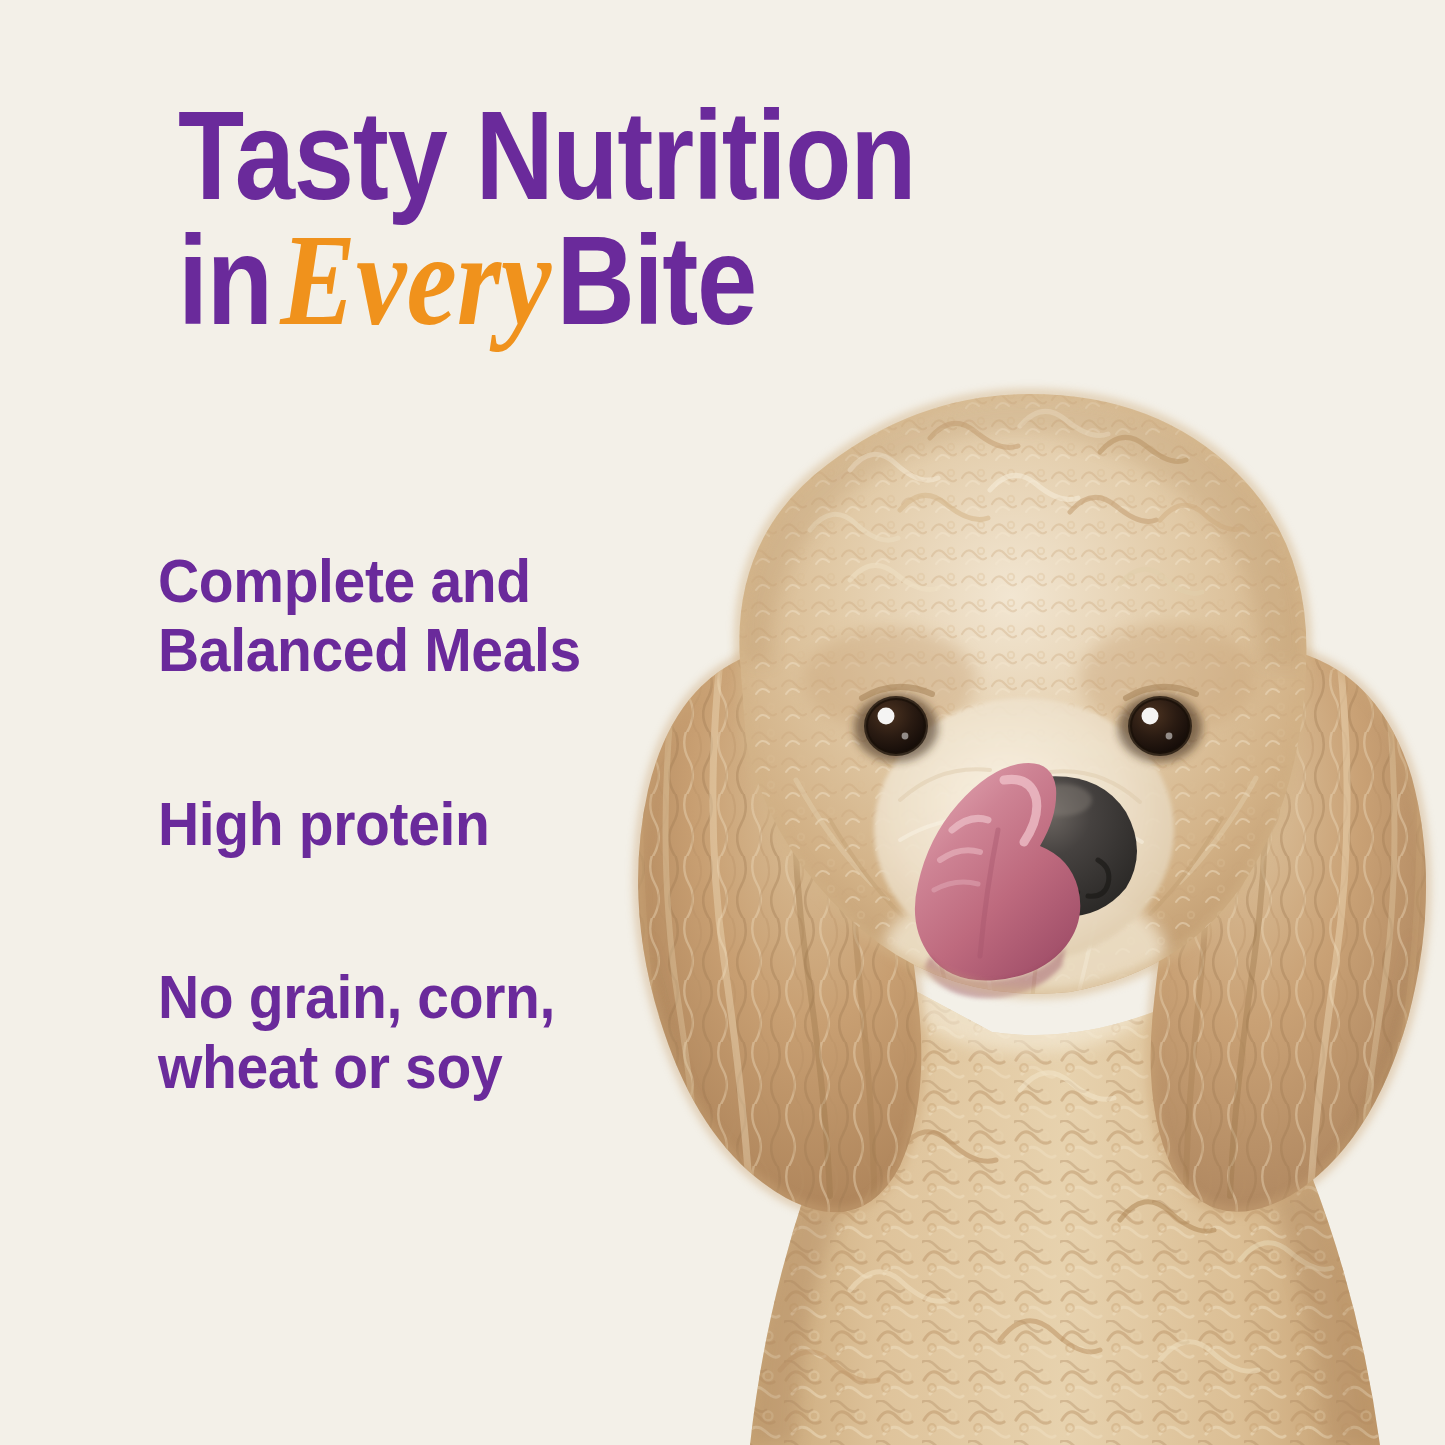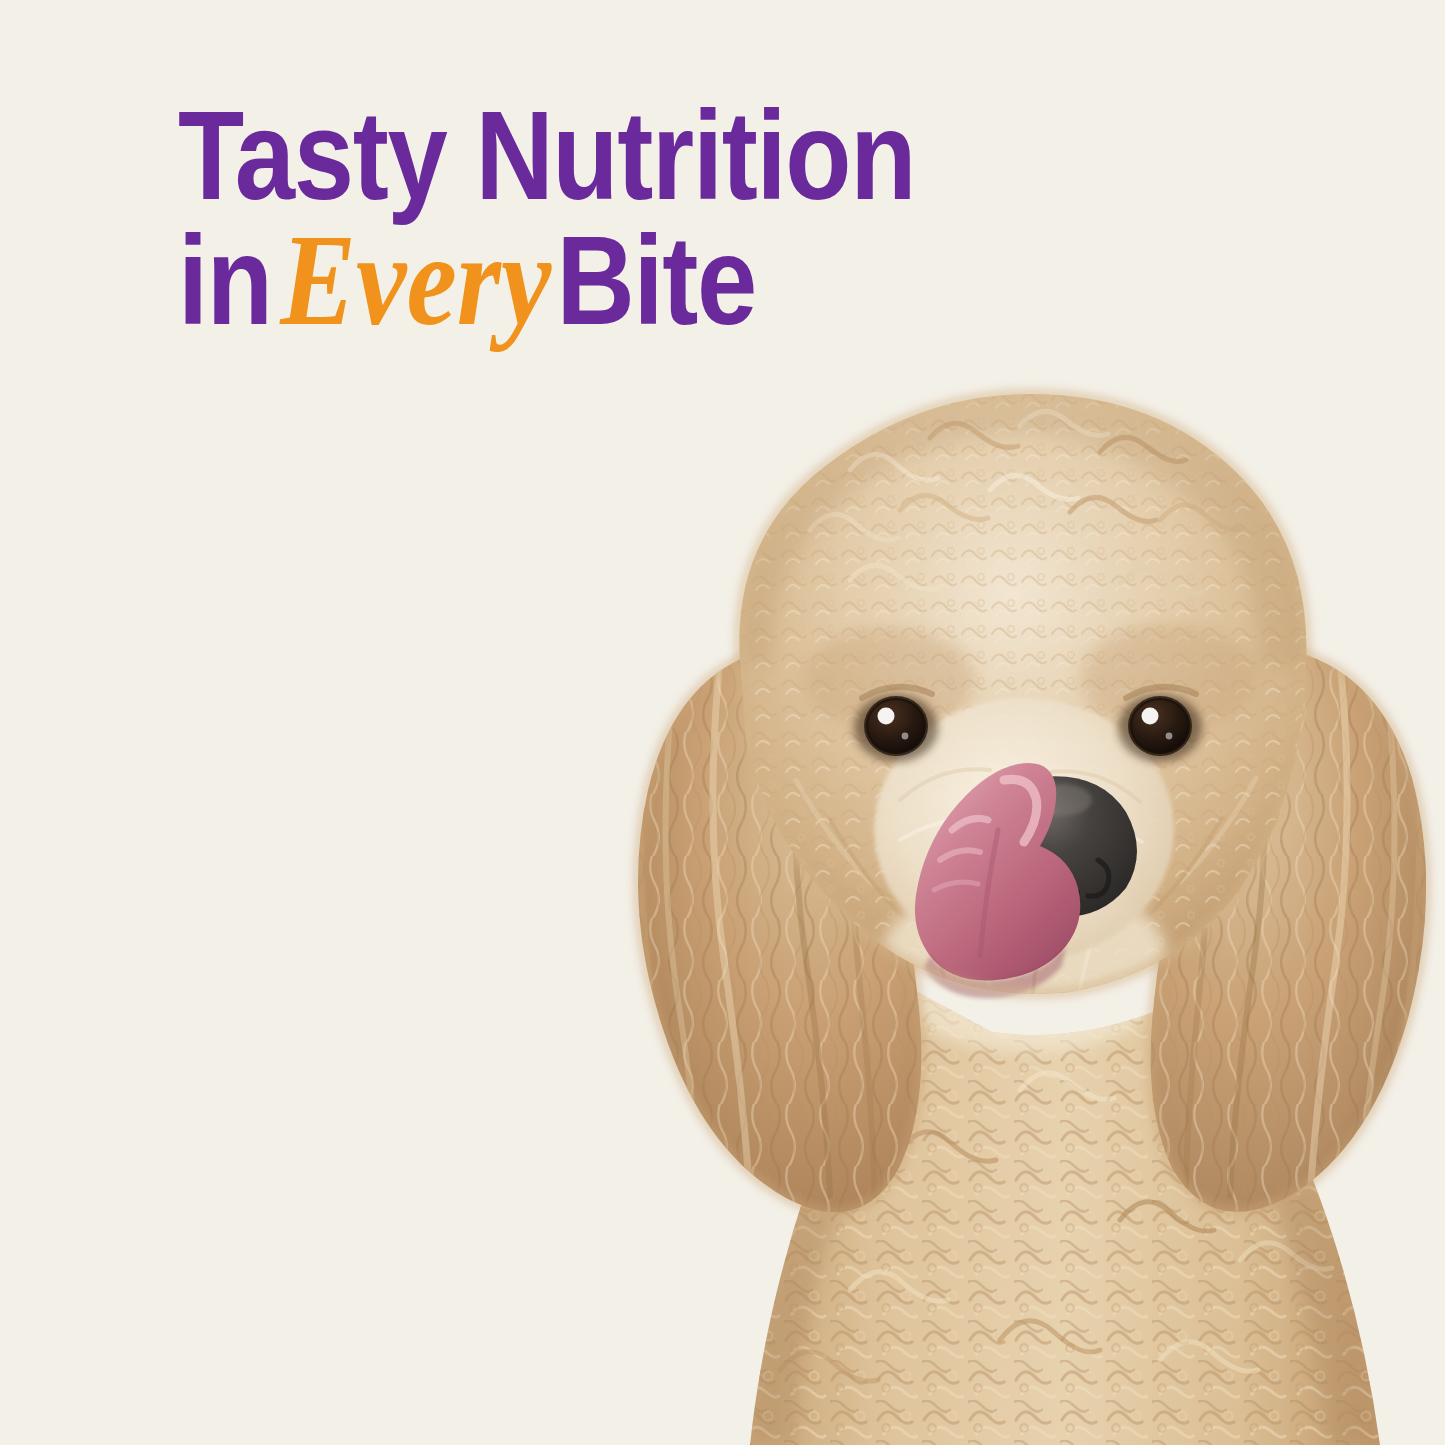--- a/index.html
+++ b/index.html
@@ -337,14 +337,31 @@
                  Q702 430 648 516 Q590 610 470 632 Q350 644 262 570 Q168 488 146 380 Z" fill="none" stroke="#D3B488" stroke-width="10" opacity="0.55" filter="url(#fuzz)"></path>
       </g>
     </svg>
   </div>
 
   <div id="headline">
     <div class="hl-line">Tasty Nutrition</div>
     <div class="hl-line"><span>in</span><span class="hl-em">Every</span><span>Bite</span></div>
   </div>
 
+  <div id="bullets">
+
+    <div class="bullet" id="bullet-1">
+      <span class="b-line">Complete and</span>
+      <span class="b-line">Balanced Meals</span>
+    </div>
+
+    <div class="bullet" id="bullet-2">
+      <span class="b-line">High protein</span>
+    </div>
+
+    <div class="bullet" id="bullet-3">
+      <span class="b-line">No grain, corn,</span>
+      <span class="b-line">wheat or soy</span>
+    </div>
+
+  </div>
 
 </div>
 
 </body></html>

